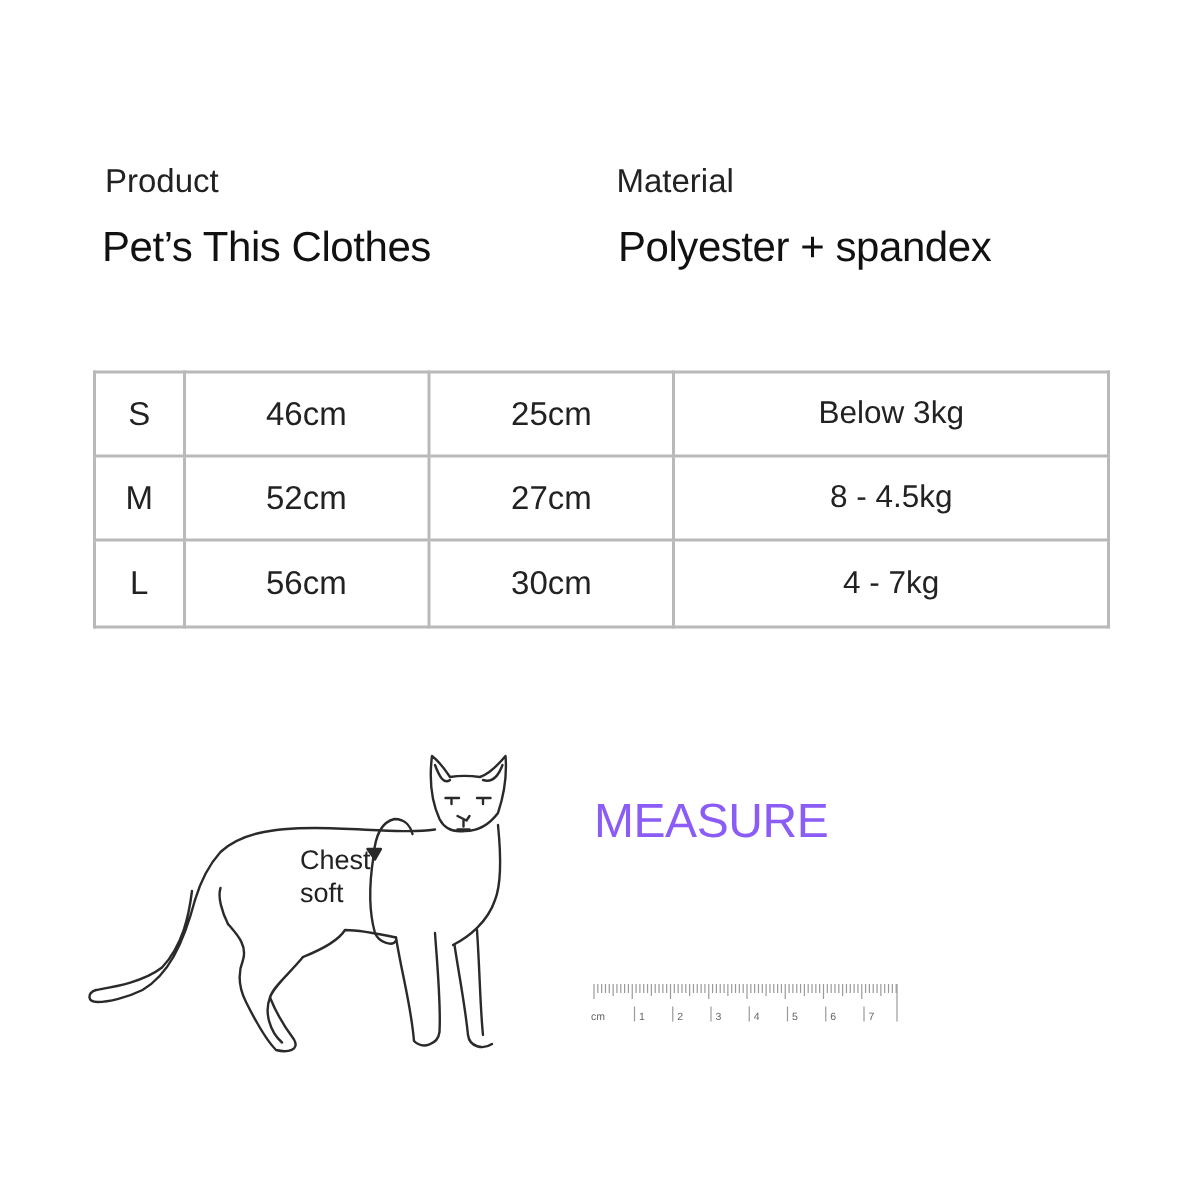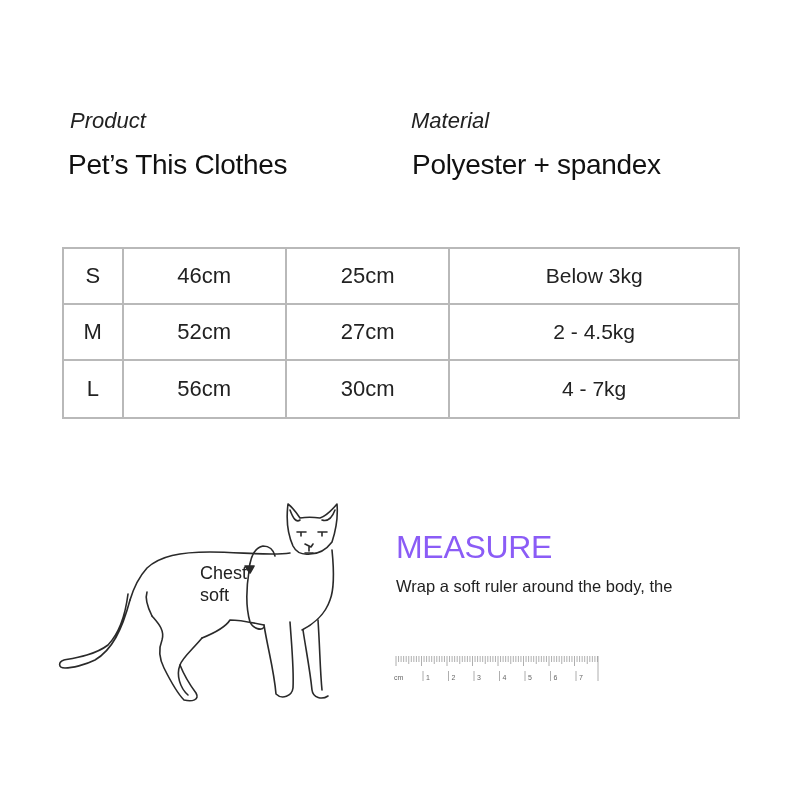--- a/index.html
+++ b/index.html
@@ -1,20 +1,20 @@
 <!DOCTYPE html>
 <html><head>
 <meta charset="utf-8">
 <style>
   html, body { margin: 0; padding: 0; }
   body {
     width: 800px; height: 800px; background: #ffffff; position: relative; overflow: hidden;
     font-family: "Liberation Sans", "DejaVu Sans", sans-serif; color: #1a1a1a;
   }
-  .label { position: absolute; font-style: italic; font-size: 22px; color: #222; }
+  .label { position: absolute; font-size: 22px; color: #222; }
   .value { position: absolute; font-size: 28px; color: #111; letter-spacing: -0.3px; }
   table.size-table {
     position: absolute; left: 62px; top: 247px; width: 678px; border-collapse: collapse;
     font-size: 22px; color: #222;
   }
   table.size-table td, table.size-table th {
     border: 2px solid #b9b9b9; text-align: center; font-weight: normal; padding: 0;
   }
   table.size-table th { background: #f1f1f1; height: 38px; }
   table.size-table td { height: 54px; }
@@ -42,21 +42,21 @@
   <tr>
     <td>S</td>
     <td>46cm</td>
     <td>25cm</td>
     <td style="font-size:21px;border-radius:12px;">Below 3kg</td>
   </tr>
   <tr>
     <td>M</td>
     <td>52cm</td>
     <td>27cm</td>
-    <td style="font-size:21px;">2 - 4.5kg</td>
+    <td style="font-size:21px;">8 - 4.5kg</td>
   </tr>
   <tr>
     <td style="height:56px;">L</td>
     <td>56cm</td>
     <td>30cm</td>
     <td style="font-size:21px;">4 - 7kg</td>
   </tr>
 </tbody>
   </table>
 
@@ -92,21 +92,20 @@
   <path d="M195 76 L200 83 L204 76 Z" fill="#2a2a2a"></path>
 </svg>
 
 <div class="chest-label">
   <div>Chest</div>
   <div>soft</div>
 </div>
 
 <div class="measure-title">MEASURE</div>
 <div class="measure-text">
-  <div>Wrap a soft ruler around the body, the</div>
 </div>
 
 <svg class="ruler" width="210" height="30" viewBox="0 0 210 30">
   <g id="ruler-ticks" stroke="#9a9a9a" stroke-width="0.8">
       <line x1="2" x2="2" y1="1" y2="11"></line>
       <line x1="4.55" x2="4.55" y1="1" y2="7"></line>
       <line x1="7.1" x2="7.1" y1="1" y2="7"></line>
       <line x1="9.649999999999999" x2="9.649999999999999" y1="1" y2="7"></line>
       <line x1="12.2" x2="12.2" y1="1" y2="7"></line>
       <line x1="14.75" x2="14.75" y1="1" y2="9"></line>

